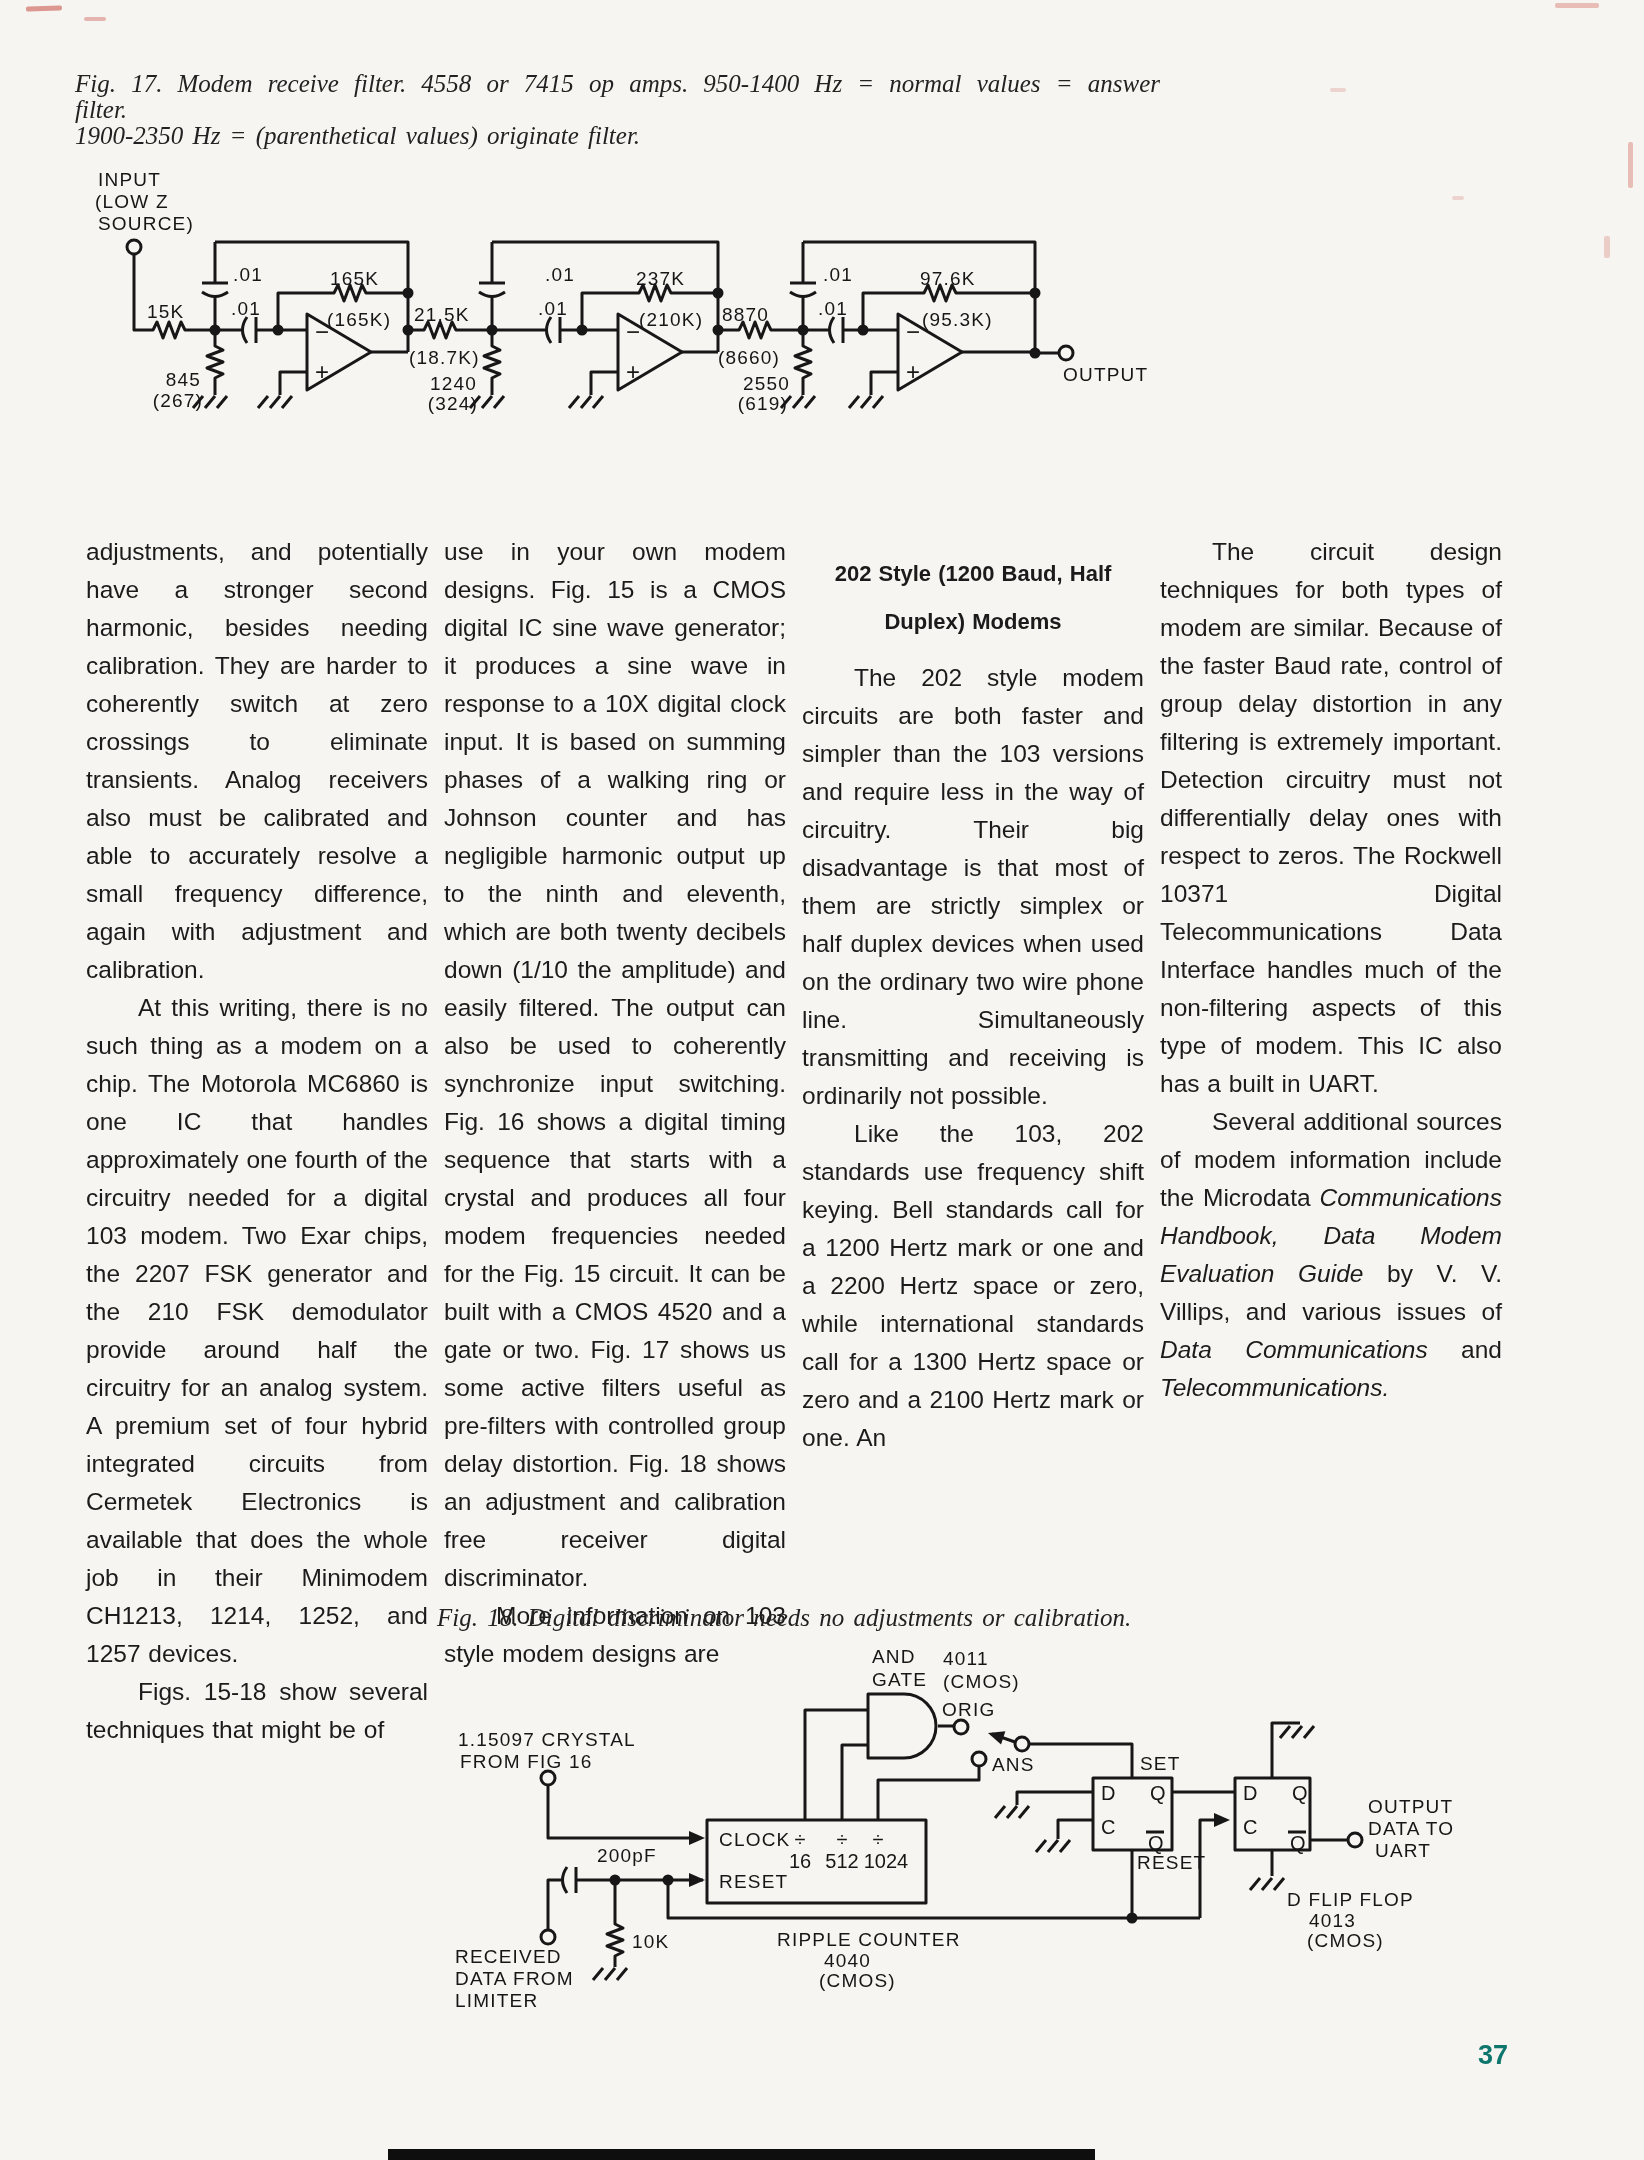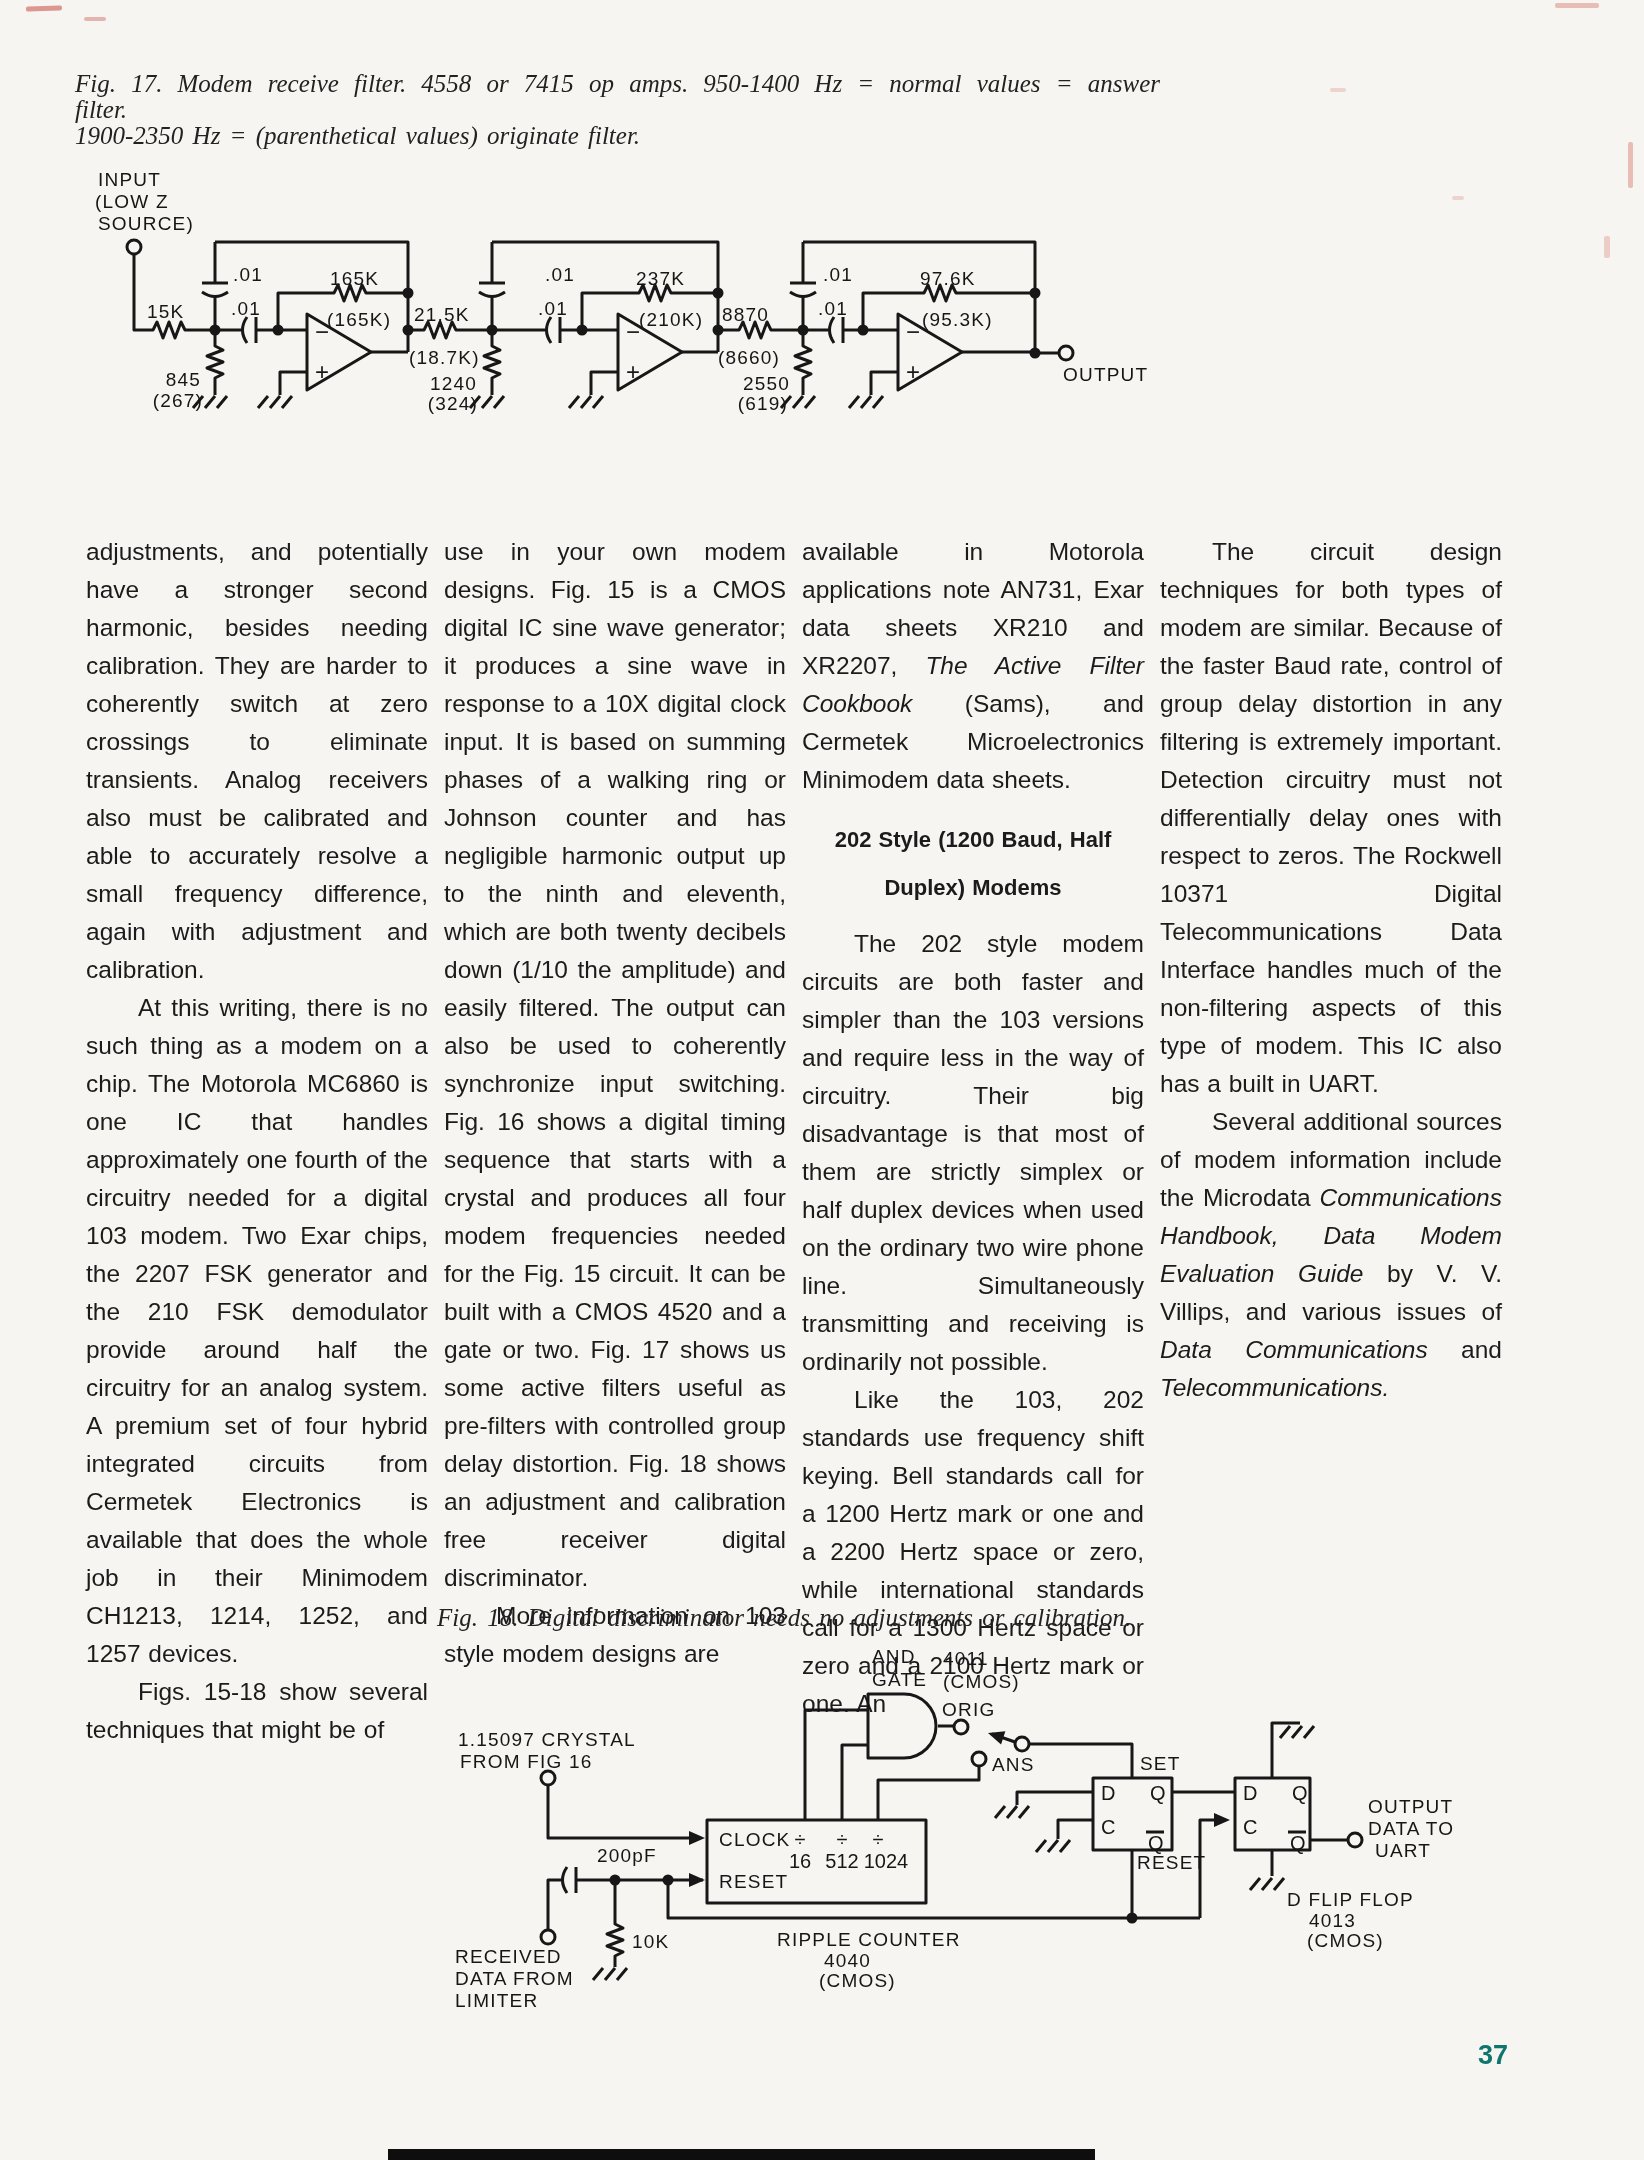--- a/index.html
+++ b/index.html
@@ -181,21 +181,20 @@
     <div class="col">
       <p>adjustments, and potentially have a stronger second harmonic, besides needing calibration. They are harder to coherently switch at zero crossings to eliminate transients. Analog receivers also must be calibrated and able to accurately resolve a small frequency difference, again with adjustment and calibration.</p>
       <p class="ind">At this writing, there is no such thing as a modem on a chip. The Motorola MC6860 is one IC that handles approximately one fourth of the circuitry needed for a digital 103 modem. Two Exar chips, the 2207 FSK generator and the 210 FSK demodulator provide around half the circuitry for an analog system. A premium set of four hybrid integrated circuits from Cermetek Electronics is available that does the whole job in their Minimodem CH1213, 1214, 1252, and 1257 devices.</p>
       <p class="ind">Figs. 15-18 show several techniques that might be of</p>
     </div>
     <div class="col">
       <p>use in your own modem designs. Fig. 15 is a CMOS digital IC sine wave generator; it produces a sine wave in response to a 10X digital clock input. It is based on summing phases of a walking ring or Johnson counter and has negligible harmonic output up to the ninth and eleventh, which are both twenty decibels down (1/10 the amplitude) and easily filtered. The output can also be used to coherently synchronize input switching. Fig. 16 shows a digital timing sequence that starts with a crystal and produces all four modem frequencies needed for the Fig. 15 circuit. It can be built with a CMOS 4520 and a gate or two. Fig. 17 shows us some active filters useful as pre-filters with controlled group delay distortion. Fig. 18 shows an adjustment and calibration free receiver digital discriminator.</p>
       <p class="ind">More information on 103 style modem designs are</p>
     </div>
     <div class="col">
-      <p><span>available in Motorola applications note AN731, Exar data sheets XR210 and XR2207, </span><span class="it">The Active Filter Cookbook</span><span> (Sams), and Cermetek Microelectronics Minimodem data sheets.</span></p>
       <div class="subhead">202 Style (1200 Baud, Half Duplex) Modems</div>
       <p class="ind">The 202 style modem circuits are both faster and simpler than the 103 versions and require less in the way of circuitry. Their big disadvantage is that most of them are strictly simplex or half duplex devices when used on the ordinary two wire phone line. Simultaneously transmitting and receiving is ordinarily not possible.</p>
       <p class="ind">Like the 103, 202 standards use frequency shift keying. Bell standards call for a 1200 Hertz mark or one and a 2200 Hertz space or zero, while international standards call for a 1300 Hertz space or zero and a 2100 Hertz mark or one. An</p>
     </div>
     <div class="col">
       <p class="ind">The circuit design techniques for both types of modem are similar. Because of the faster Baud rate, control of group delay distortion in any filtering is extremely important. Detection circuitry must not differentially delay ones with respect to zeros. The Rockwell 10371 Digital Telecommunications Data Interface handles much of the non-filtering aspects of this type of modem. This IC also has a built in UART.</p>
       <p class="ind"><span>Several additional sources of modem information include the Microdata </span><span class="it">Communications Handbook,</span><span> </span><span class="it">Data Modem Evaluation Guide</span><span> by V. V. Villips, and various issues of </span><span class="it">Data Communications</span><span> and </span><span class="it">Telecommunications.</span></p>
     </div>
   </div>
 

